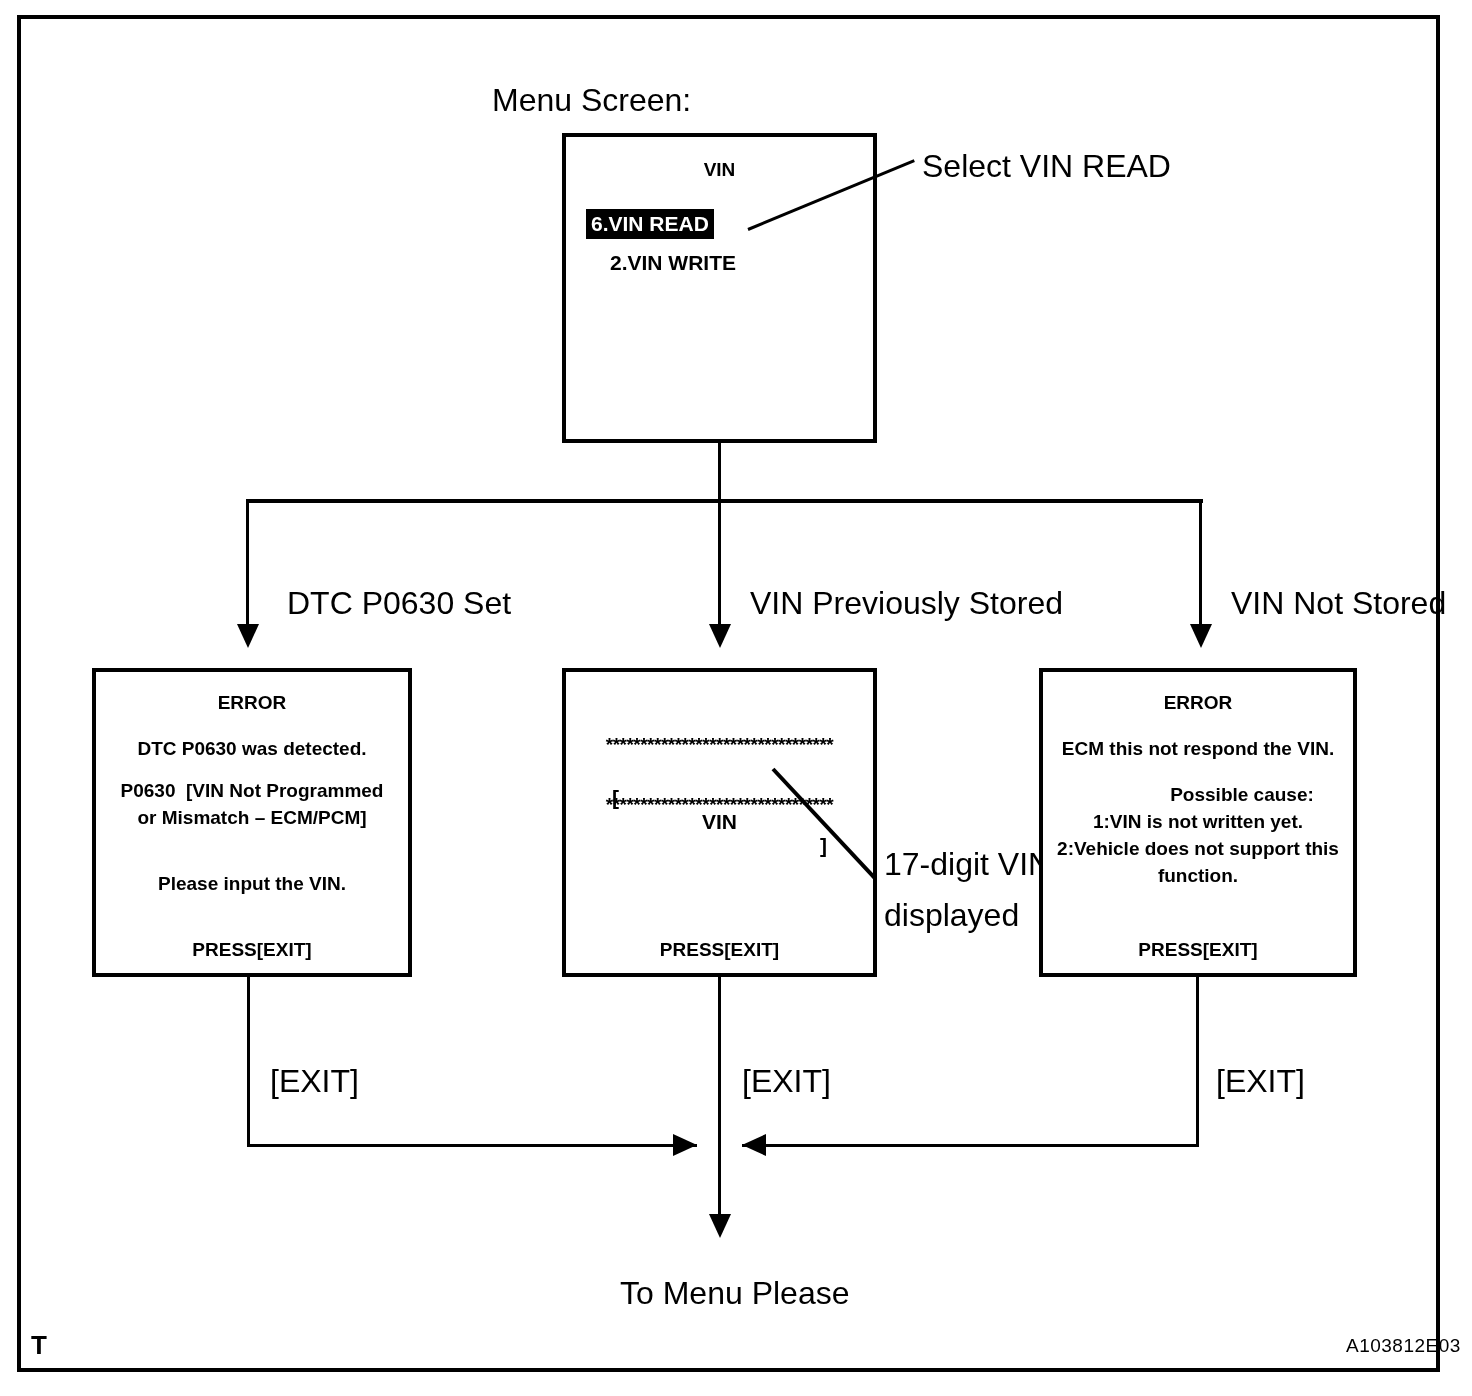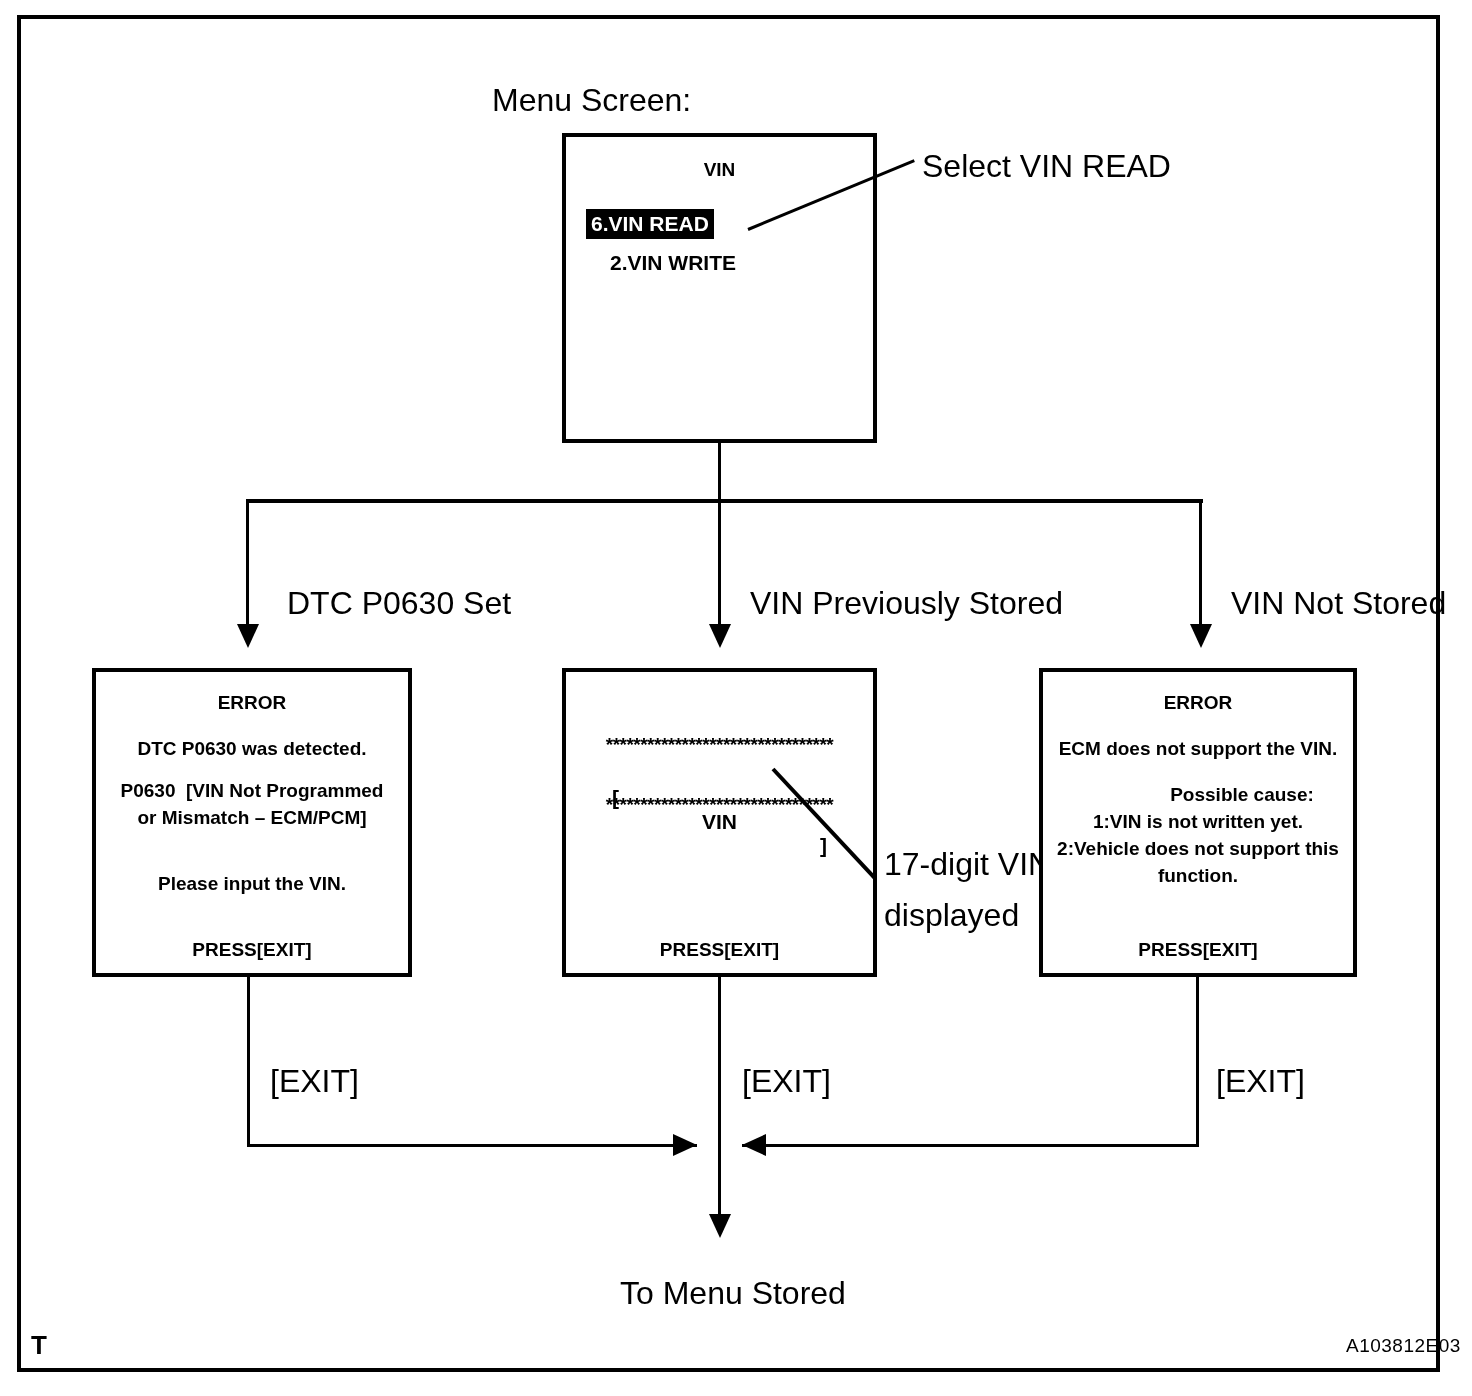--- a/index.html
+++ b/index.html
@@ -199,21 +199,21 @@
     <div class="stars" style="top:122px;">*********************************</div>
     <div class="screen-txt" style="top:267px;">PRESS[EXIT]</div>
   </div>
 
   <div class="callout" style="left:773px; top:767px; width:150px; transform: rotate(47deg); height:4px;"></div>
   <div class="txt label-plain" style="left:884px; top:846px;">17-digit VIN</div>
   <div class="txt label-plain" style="left:884px; top:897px;">displayed</div>
 
   <div class="screen" style="left:1039px; top:668px; width:318px; height:309px;">
     <div class="screen-txt" style="top:20px;">ERROR</div>
-    <div class="screen-txt" style="top:66px;">ECM does not support the VIN.</div>
+    <div class="screen-txt" style="top:66px;">ECM this not respond the VIN.</div>
     <div class="screen-txt" style="top:112px;padding-left:44px;">Possible cause:</div>
     <div class="screen-txt" style="top:139px;">1:VIN is not written yet.</div>
     <div class="screen-txt" style="top:166px;">2:Vehicle does not support this</div>
     <div class="screen-txt" style="top:193px;">function.</div>
     <div class="screen-txt" style="top:267px;">PRESS[EXIT]</div>
   </div>
 
   <div class="vline-thin vline" style="left:247px; top:977px; height:170px;"></div>
   <div class="hline-thin hline" style="left:247px; top:1144px; width:450px;"></div>
   <div class="arrow-right" style="left:673px; top:1134px;"></div>
@@ -221,18 +221,18 @@
 
   <div class="vline-thin vline" style="left:1196px; top:977px; height:170px;"></div>
   <div class="hline-thin hline" style="left:742px; top:1144px; width:457px;"></div>
   <div class="arrow-left" style="left:742px; top:1134px;"></div>
   <div class="txt label-plain" style="left:1216px; top:1063px;">[EXIT]</div>
 
   <div class="vline-thin vline" style="left:718px; top:977px; height:255px;"></div>
   <div class="arrow-down" style="left:709px; top:1214px;"></div>
   <div class="txt label-plain" style="left:742px; top:1063px;">[EXIT]</div>
 
-  <div class="txt label-plain" style="left:620px; top:1275px;">To Menu Stored</div>
+  <div class="txt label-plain" style="left:620px; top:1275px;">To Menu Please</div>
 
   <div class="corner-mark" style="left:31px; top:1330px;">T</div>
   <div class="fig-code" style="left:1346px; top:1335px;">A103812E03</div>
 
 </div>
 
 </body></html>

